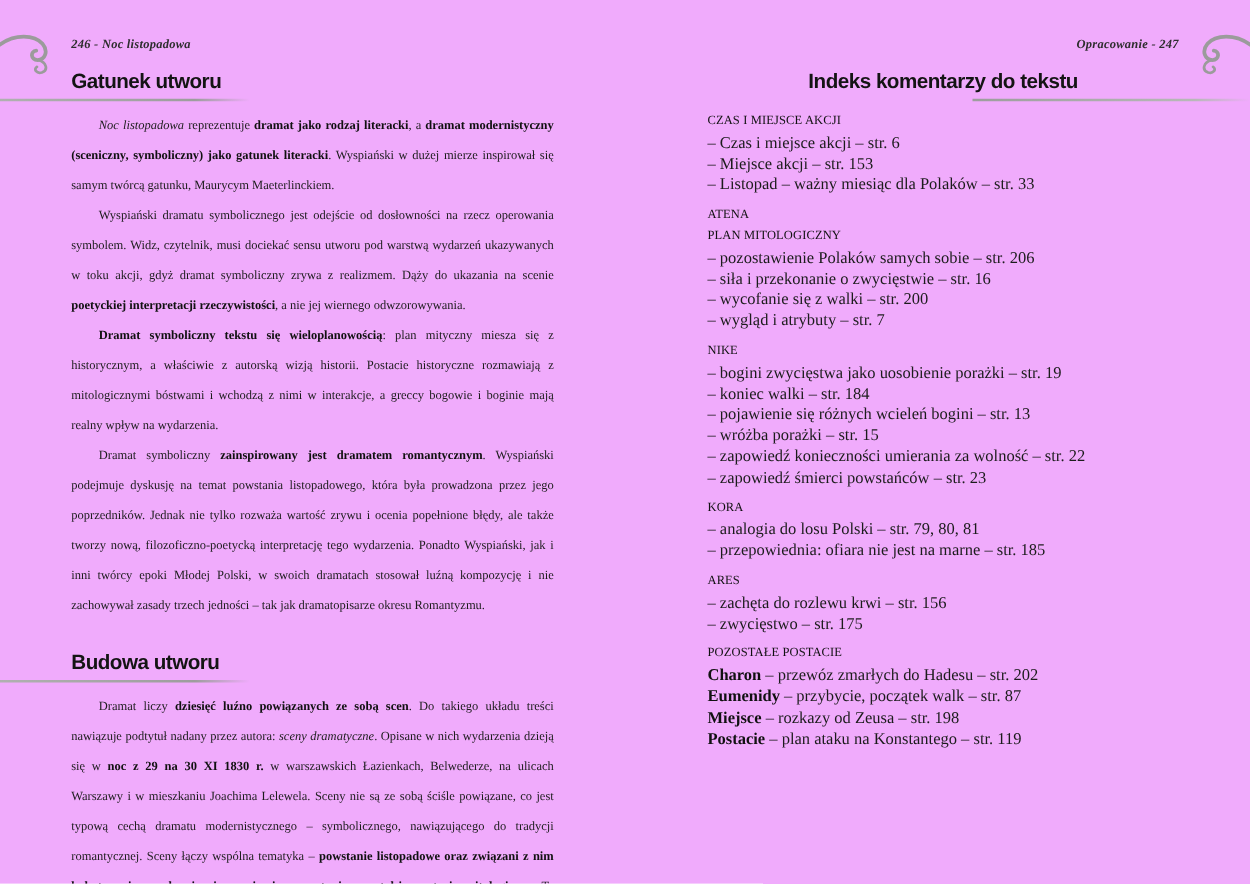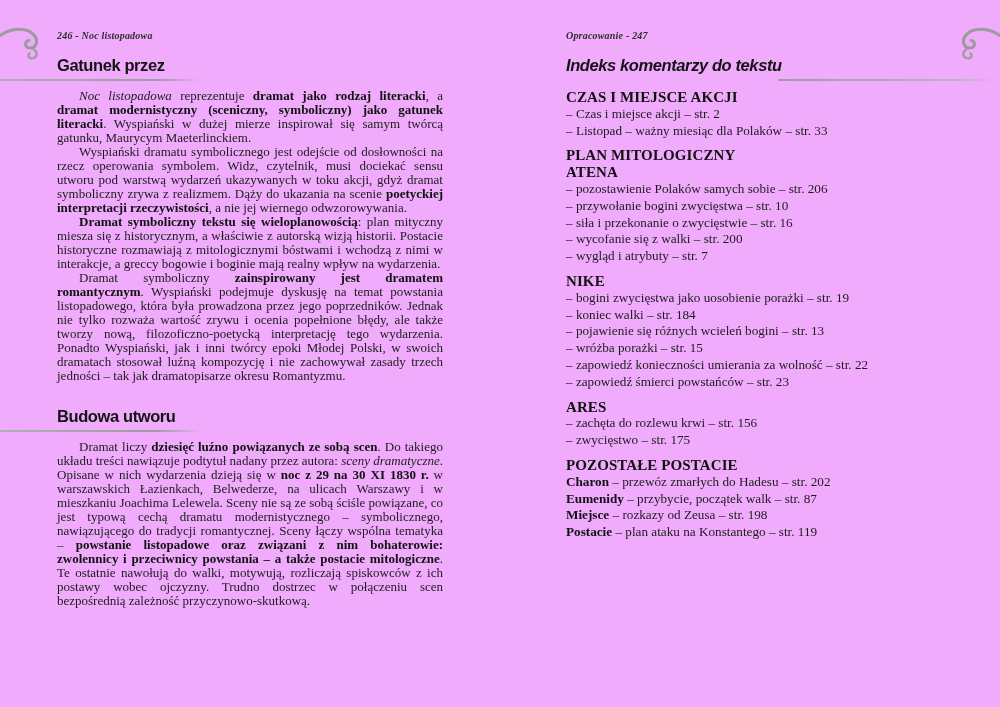--- a/index.html
+++ b/index.html
@@ -19,54 +19,54 @@
   .page-col { position:absolute; top:30px; }
   .page-left  { left:57px;  width:386px; }
   .page-right { left:566px; width:377px; }
 
   .running-head {
     font-family:"Liberation Serif", serif;
     font-style:italic; font-weight:700;
     font-size:10px; color:#2e2e2e;
     letter-spacing:0.2px;
   }
-  .running-head.right { text-align:left; }
+  .running-head.right { text-align:right; }
 
   .section-title, .index-title {
     font-family:"Liberation Sans", sans-serif;
     font-weight:700; font-size:16.5px;
     letter-spacing:-0.4px; color:#141414;
   }
   .text-section { margin-top:15px; }
   .text-section + .text-section { margin-top:24px; }
   .section-rule {
     height:2px; width:200px; margin-left:-57px;
     margin-top:4px; margin-bottom:8px;
     background:linear-gradient(to right,#b0b0b0 0%,#9d9d9d 78%,rgba(157,157,157,0) 100%);
   }
   .body-para {
-    font-size:13px; line-height:14px;
+    font-size:10px; line-height:24px;
     text-align:justify; text-indent:22px;
     color:#1c1c1c;
     hyphens:auto;
   }
   .body-para b { font-weight:700; color:#111; }
 
   .index-title-block { margin-top:15px; }
-  .index-title { text-align:left;font-style:italic; }
+  .index-title { text-align:center; }
   .index-rule {
     height:2px; width:222px;
     margin-top:4px; margin-left:auto; margin-right:-57px;
     background:linear-gradient(to right,#9d9d9d 0%,#b8b8b8 80%,rgba(184,184,184,0) 100%);
   }
   .index-groups { margin-top:8px; }
   .index-group { margin-bottom:8px; }
   .index-heading {
-    font-size:15px; line-height:16.8px;
-    font-weight:700; color:#111;
+    font-size:10px; line-height:16.8px;
+    font-weight:400; color:#111;
     letter-spacing:0.1px;
   }
   .index-item {
     font-size:13.2px; line-height:16.8px;
     color:#1c1c1c;
   }
   .index-item b { font-weight:700; color:#111; }
 </style>
 </head>
 <body>
@@ -80,21 +80,21 @@
 
   <svg class="ornament right" width="56" height="38" viewBox="0 0 56 38" aria-hidden="true">
     <path d="M-2,15 C12,4 28,6 34,13 C39,19 36,26 30,26 C24.5,26 24,19 29,18.5" fill="none" stroke="#9b9b9b" stroke-width="3" stroke-linecap="round"></path>
     <path d="M31,26 C37,28 39,34 33.5,36 C29.5,37.3 26.5,33.5 29.5,31.5" fill="none" stroke="#9b9b9b" stroke-width="2.2" stroke-linecap="round"></path>
   </svg>
 
   <div class="page-col page-left">
     <div class="running-head">246 - Noc listopadowa</div>
     <div id="left-sections">
         <section class="text-section">
-          <h2 class="section-title">Gatunek przez</h2>
+          <h2 class="section-title">Gatunek utworu</h2>
           <div class="section-rule"></div>
           <p class="body-para"><i>Noc listopadowa</i><span> reprezentuje </span><b>dramat jako rodzaj literacki</b><span>, a </span><b>dramat modernistyczny (sceniczny, symboliczny) jako gatunek literacki</b><span>. Wyspiański w dużej mierze inspirował się samym twórcą gatunku, Maurycym Maeterlinckiem.</span></p>
           <p class="body-para"><span>Wyspiański dramatu symbolicznego jest odejście od dosłowności na rzecz operowania symbolem. Widz, czytelnik, musi dociekać sensu utworu pod warstwą wydarzeń ukazywanych w toku akcji, gdyż dramat symboliczny zrywa z realizmem. Dąży do ukazania na scenie </span><b>poetyckiej interpretacji rzeczywistości</b><span>, a nie jej wiernego odwzorowywania.</span></p>
           <p class="body-para"><b>Dramat symboliczny tekstu się wieloplanowością</b><span>: plan mityczny miesza się z historycznym, a właściwie z autorską wizją historii. Postacie historyczne rozmawiają z mitologicznymi bóstwami i wchodzą z nimi w interakcje, a greccy bogowie i boginie mają realny wpływ na wydarzenia.</span></p>
           <p class="body-para"><span>Dramat symboliczny </span><b>zainspirowany jest dramatem romantycznym</b><span>. Wyspiański podejmuje dyskusję na temat powstania listopadowego, która była prowadzona przez jego poprzedników. Jednak nie tylko rozważa wartość zrywu i ocenia popełnione błędy, ale także tworzy nową, filozoficzno-poetycką interpretację tego wydarzenia. Ponadto Wyspiański, jak i inni twórcy epoki Młodej Polski, w swoich dramatach stosował luźną kompozycję i nie zachowywał zasady trzech jedności – tak jak dramatopisarze okresu Romantyzmu.</span></p>
         </section>
         <section class="text-section">
           <h2 class="section-title">Budowa utworu</h2>
           <div class="section-rule"></div>
           <p class="body-para"><span>Dramat liczy </span><b>dziesięć luźno powiązanych ze sobą scen</b><span>. Do takiego układu treści nawiązuje podtytuł nadany przez autora: </span><i>sceny dramatyczne</i><span>. Opisane w nich wydarzenia dzieją się w </span><b>noc z 29 na 30 XI 1830 r.</b><span> w warszawskich Łazienkach, Belwederze, na ulicach Warszawy i w mieszkaniu Joachima Lelewela. Sceny nie są ze sobą ściśle powiązane, co jest typową cechą dramatu modernistycznego – symbolicznego, nawiązującego do tradycji romantycznej. Sceny łączy wspólna tematyka – </span><b>powstanie listopadowe oraz związani z nim bohaterowie: zwolennicy i przeciwnicy powstania – a także postacie mitologiczne</b><span>. Te ostatnie nawołują do walki, motywują, rozliczają spiskowców z ich postawy wobec ojczyzny. Trudno dostrzec w połączeniu scen bezpośrednią zależność przyczynowo-skutkową.</span></p>
@@ -104,40 +104,45 @@
 
   <div class="page-col page-right">
     <div class="running-head right">Opracowanie - 247</div>
     <div class="index-title-block">
       <h1 class="index-title">Indeks komentarzy do tekstu</h1>
       <div class="index-rule"></div>
     </div>
     <div id="index-groups" class="index-groups">
         <div class="index-group">
           <div class="index-heading">CZAS I MIEJSCE AKCJI</div>
-          <div class="index-item"><span>– Czas i miejsce akcji – str. 2</span></div>
+          <div class="index-item"><span>– Czas i miejsce akcji – str. 6</span></div>
+          <div class="index-item"><span>– Miejsce akcji – str. 153</span></div>
           <div class="index-item"><span>– Listopad – ważny miesiąc dla Polaków – str. 33</span></div>
         </div>
         <div class="index-group">
+          <div class="index-heading">ATENA</div>
           <div class="index-heading">PLAN MITOLOGICZNY</div>
-          <div class="index-heading">ATENA</div>
           <div class="index-item"><span>– pozostawienie Polaków samych sobie – str. 206</span></div>
-          <div class="index-item"><span>– przywołanie bogini zwycięstwa – str. 10</span></div>
           <div class="index-item"><span>– siła i przekonanie o zwycięstwie – str. 16</span></div>
           <div class="index-item"><span>– wycofanie się z walki – str. 200</span></div>
           <div class="index-item"><span>– wygląd i atrybuty – str. 7</span></div>
         </div>
         <div class="index-group">
           <div class="index-heading">NIKE</div>
           <div class="index-item"><span>– bogini zwycięstwa jako uosobienie porażki – str. 19</span></div>
           <div class="index-item"><span>– koniec walki – str. 184</span></div>
           <div class="index-item"><span>– pojawienie się różnych wcieleń bogini – str. 13</span></div>
           <div class="index-item"><span>– wróżba porażki – str. 15</span></div>
           <div class="index-item"><span>– zapowiedź konieczności umierania za wolność – str. 22</span></div>
           <div class="index-item"><span>– zapowiedź śmierci powstańców – str. 23</span></div>
+        </div>
+        <div class="index-group">
+          <div class="index-heading">KORA</div>
+          <div class="index-item"><span>– analogia do losu Polski – str. 79, 80, 81</span></div>
+          <div class="index-item"><span>– przepowiednia: ofiara nie jest na marne – str. 185</span></div>
         </div>
         <div class="index-group">
           <div class="index-heading">ARES</div>
           <div class="index-item"><span>– zachęta do rozlewu krwi – str. 156</span></div>
           <div class="index-item"><span>– zwycięstwo – str. 175</span></div>
         </div>
         <div class="index-group">
           <div class="index-heading">POZOSTAŁE POSTACIE</div>
           <div class="index-item"><b>Charon</b><span> – przewóz zmarłych do Hadesu – str. 202</span></div>
           <div class="index-item"><b>Eumenidy</b><span> – przybycie, początek walk – str. 87</span></div>

